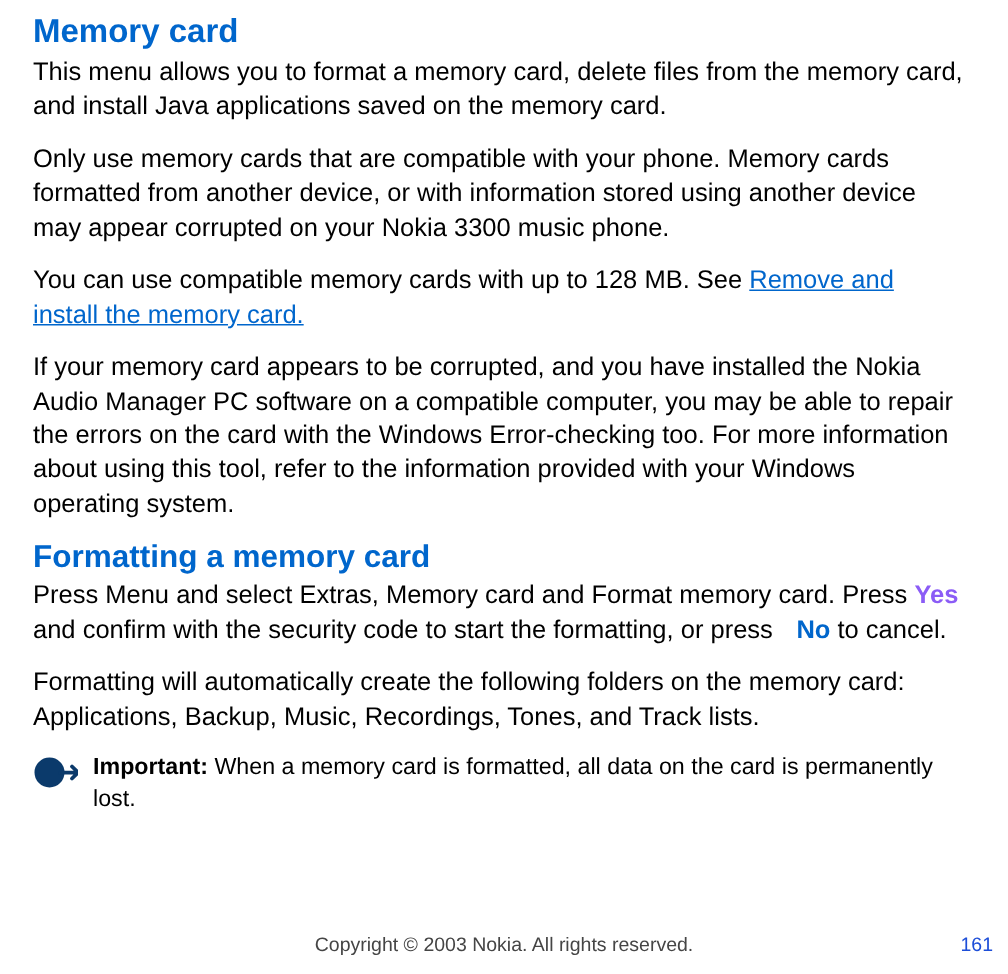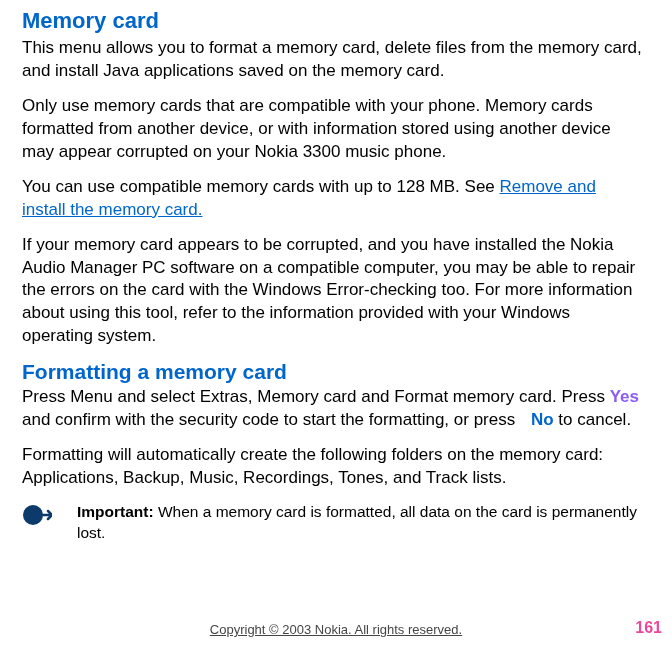--- a/index.html
+++ b/index.html
@@ -44,21 +44,21 @@
       font-weight: bold;
     }
     .keyword-no {
       color: #0066cc;
       font-weight: bold;
       padding-left: 11px;
     }
     .important-row {
       display: flex;
       align-items: flex-start;
-      gap: 25px;
+      gap: 10px;
       margin-top: 4px;
     }
     .important-icon {
       flex-shrink: 0;
       margin-top: 2px;
     }
     .important-text {
       font-size: 15.5px;
       line-height: 1.35;
     }
@@ -68,29 +68,28 @@
     .footer {
       position: absolute;
       bottom: 12px;
       left: 0;
       width: 672px;
       display: flex;
       justify-content: center;
       align-items: center;
       font-size: 13px;
       color: #454545;
-      text-decoration: underline;
     }
     .page-number {
       position: absolute;
       right: 10px;
       bottom: 12px;
-      font-size: 16px;
-      font-weight: bold;
-      color: #ec4899;
+      font-size: 13px;
+      font-weight: normal;
+      color: #1d4ed8;
     }
   </style>
 </head>
 <body>
 
 <h1>Memory card</h1>
 
 <p>This menu allows you to format a memory card, delete files from the memory card, and install Java applications saved on the memory card.</p>
 
 <p>Only use memory cards that are compatible with your phone. Memory cards formatted from another device, or with information stored using another device may appear corrupted on your Nokia 3300 music phone.</p>

